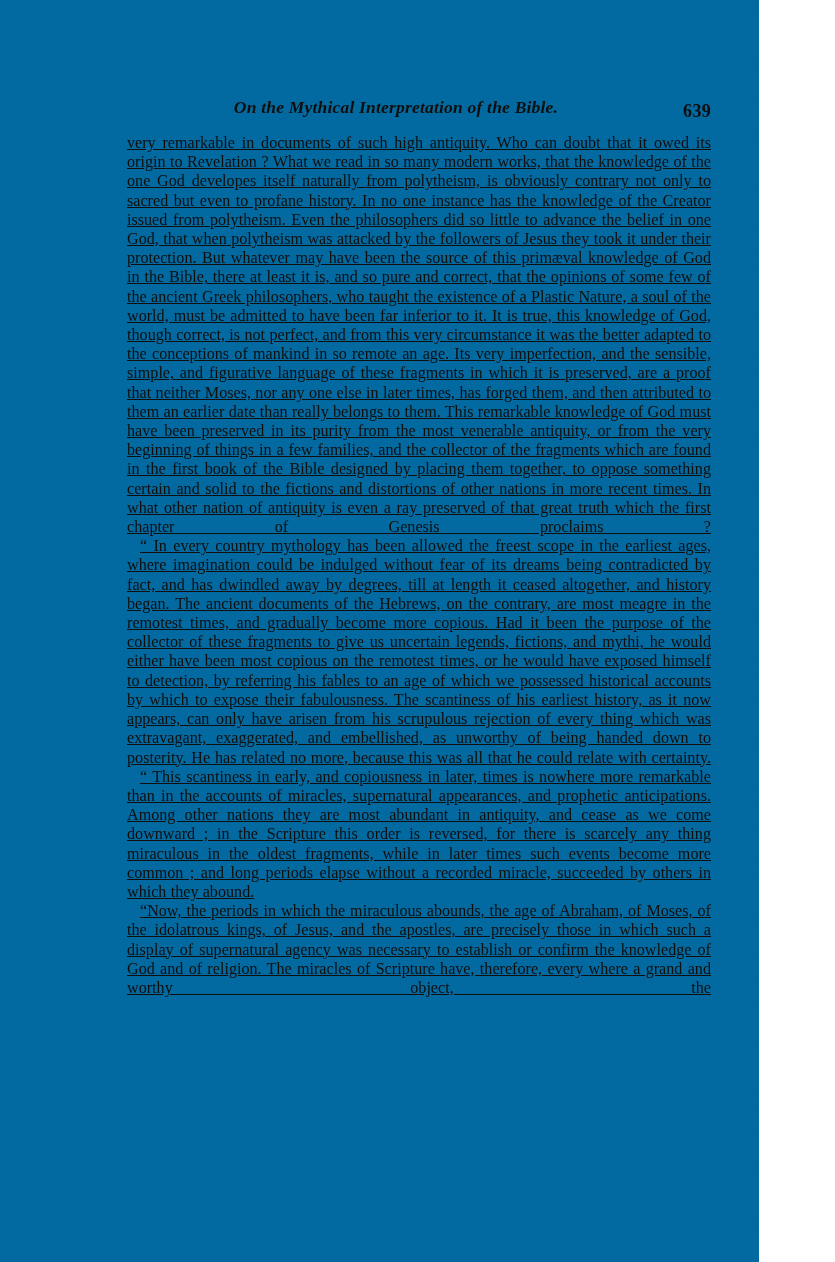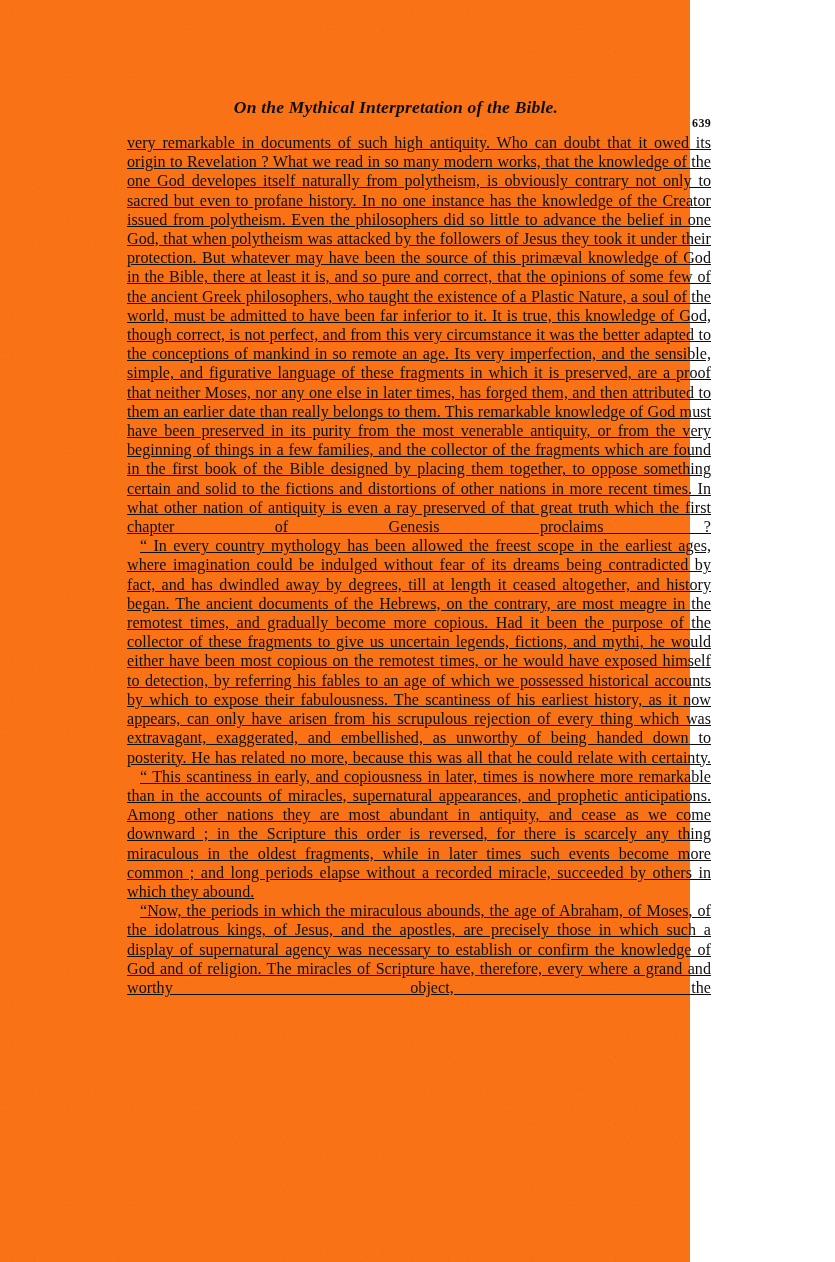--- a/index.html
+++ b/index.html
@@ -10,23 +10,23 @@
   body {
     width: 835px;
     height: 1262px;
     overflow: hidden;
     font-family: "Liberation Serif", "DejaVu Serif", serif;
     color: #100f0d;
   }
 
   .page {
     position: relative;
-    width: 690px;
+    width: 759px;
     height: 1262px;
-    background: #f97316;
+    background: #0369a1;
   }
 
   
   .running-head {
     position: absolute;
     left: 127px;
     top: 95px;
     width: 584px;
     height: 24px;
   }
@@ -36,23 +36,23 @@
     font-style: italic;
     font-weight: bold;
     font-size: 17.5px;
     letter-spacing: 0.2px;
     line-height: 24px;
     padding-right: 46px;
   }
   .running-head .folio {
     position: absolute;
     right: 0;
-    top: 16px;
+    top: 4px;
     font-weight: bold;
-    font-size: 12px;
+    font-size: 18px;
     line-height: 24px;
     letter-spacing: 0.3px;
   }
 
   
   .textblock {
     position: absolute;
     left: 127px;
     top: 133px;
     width: 584px;

